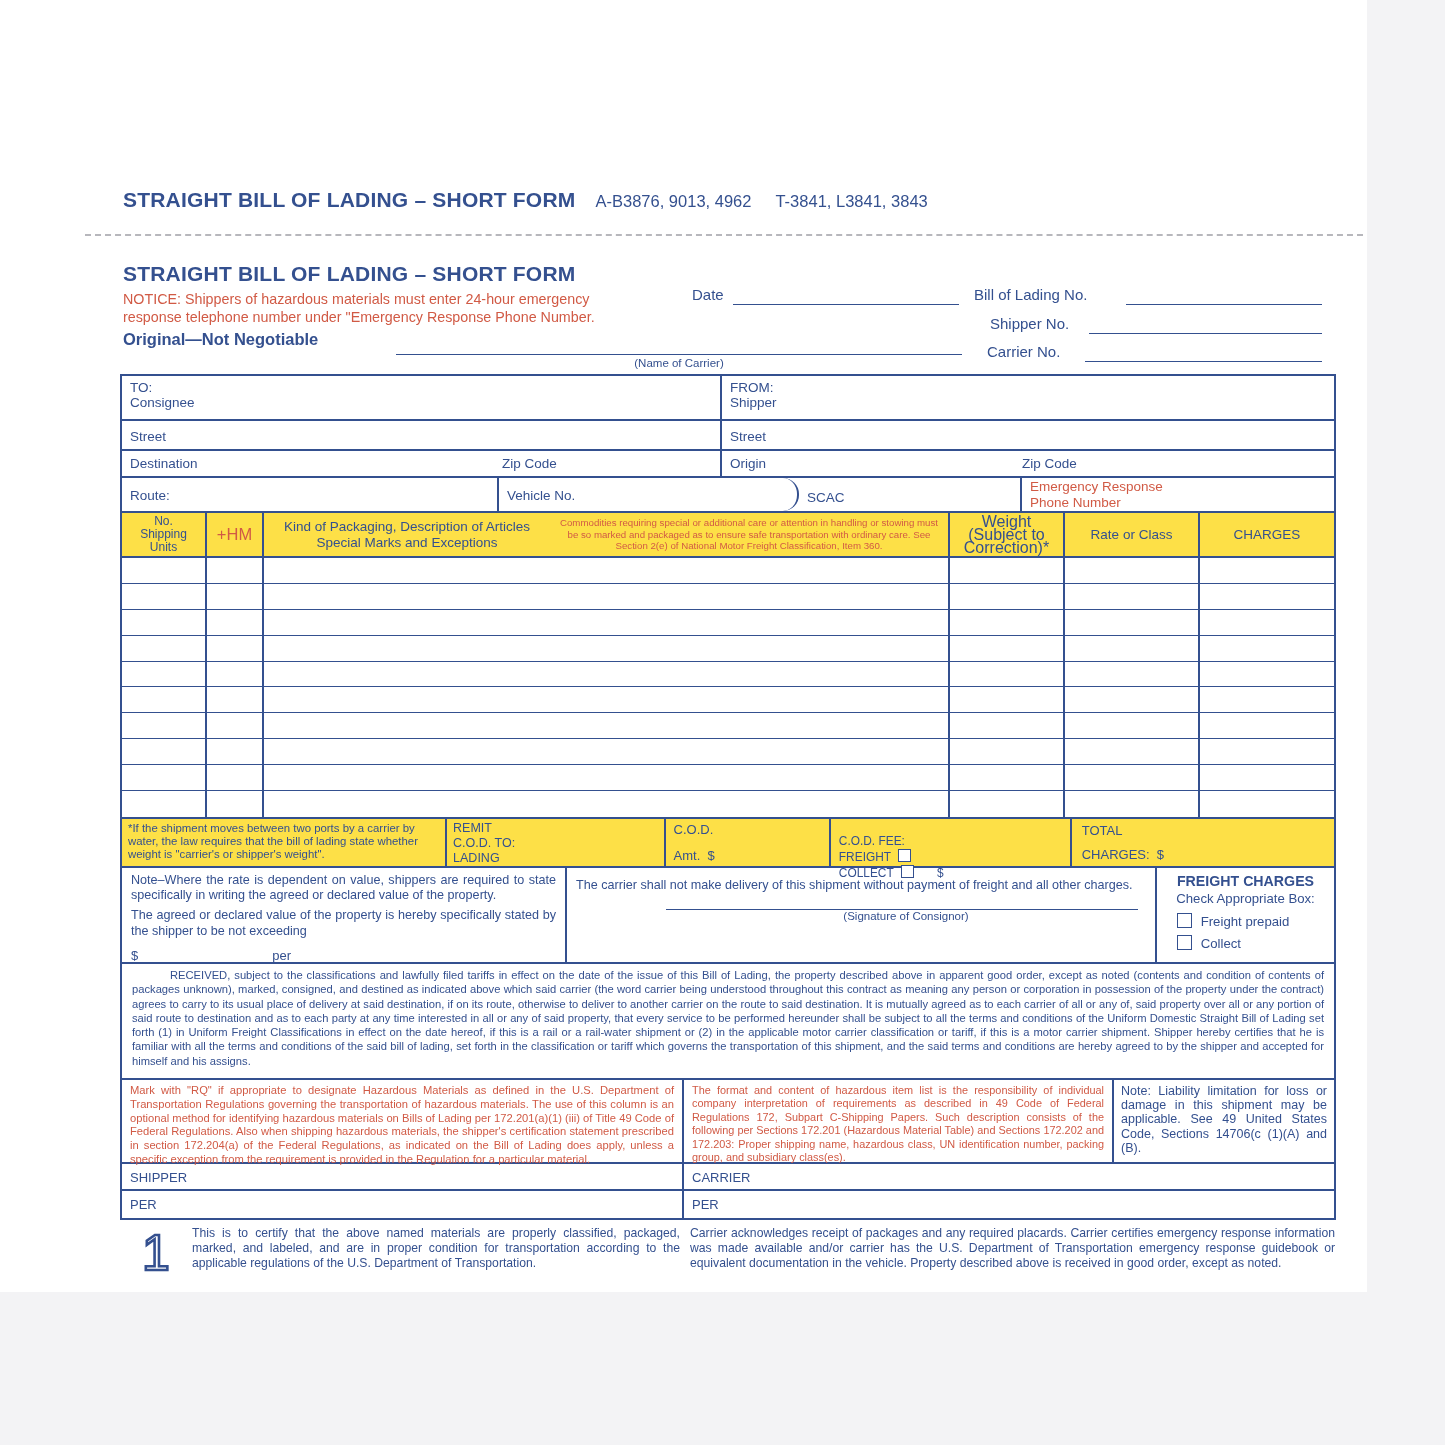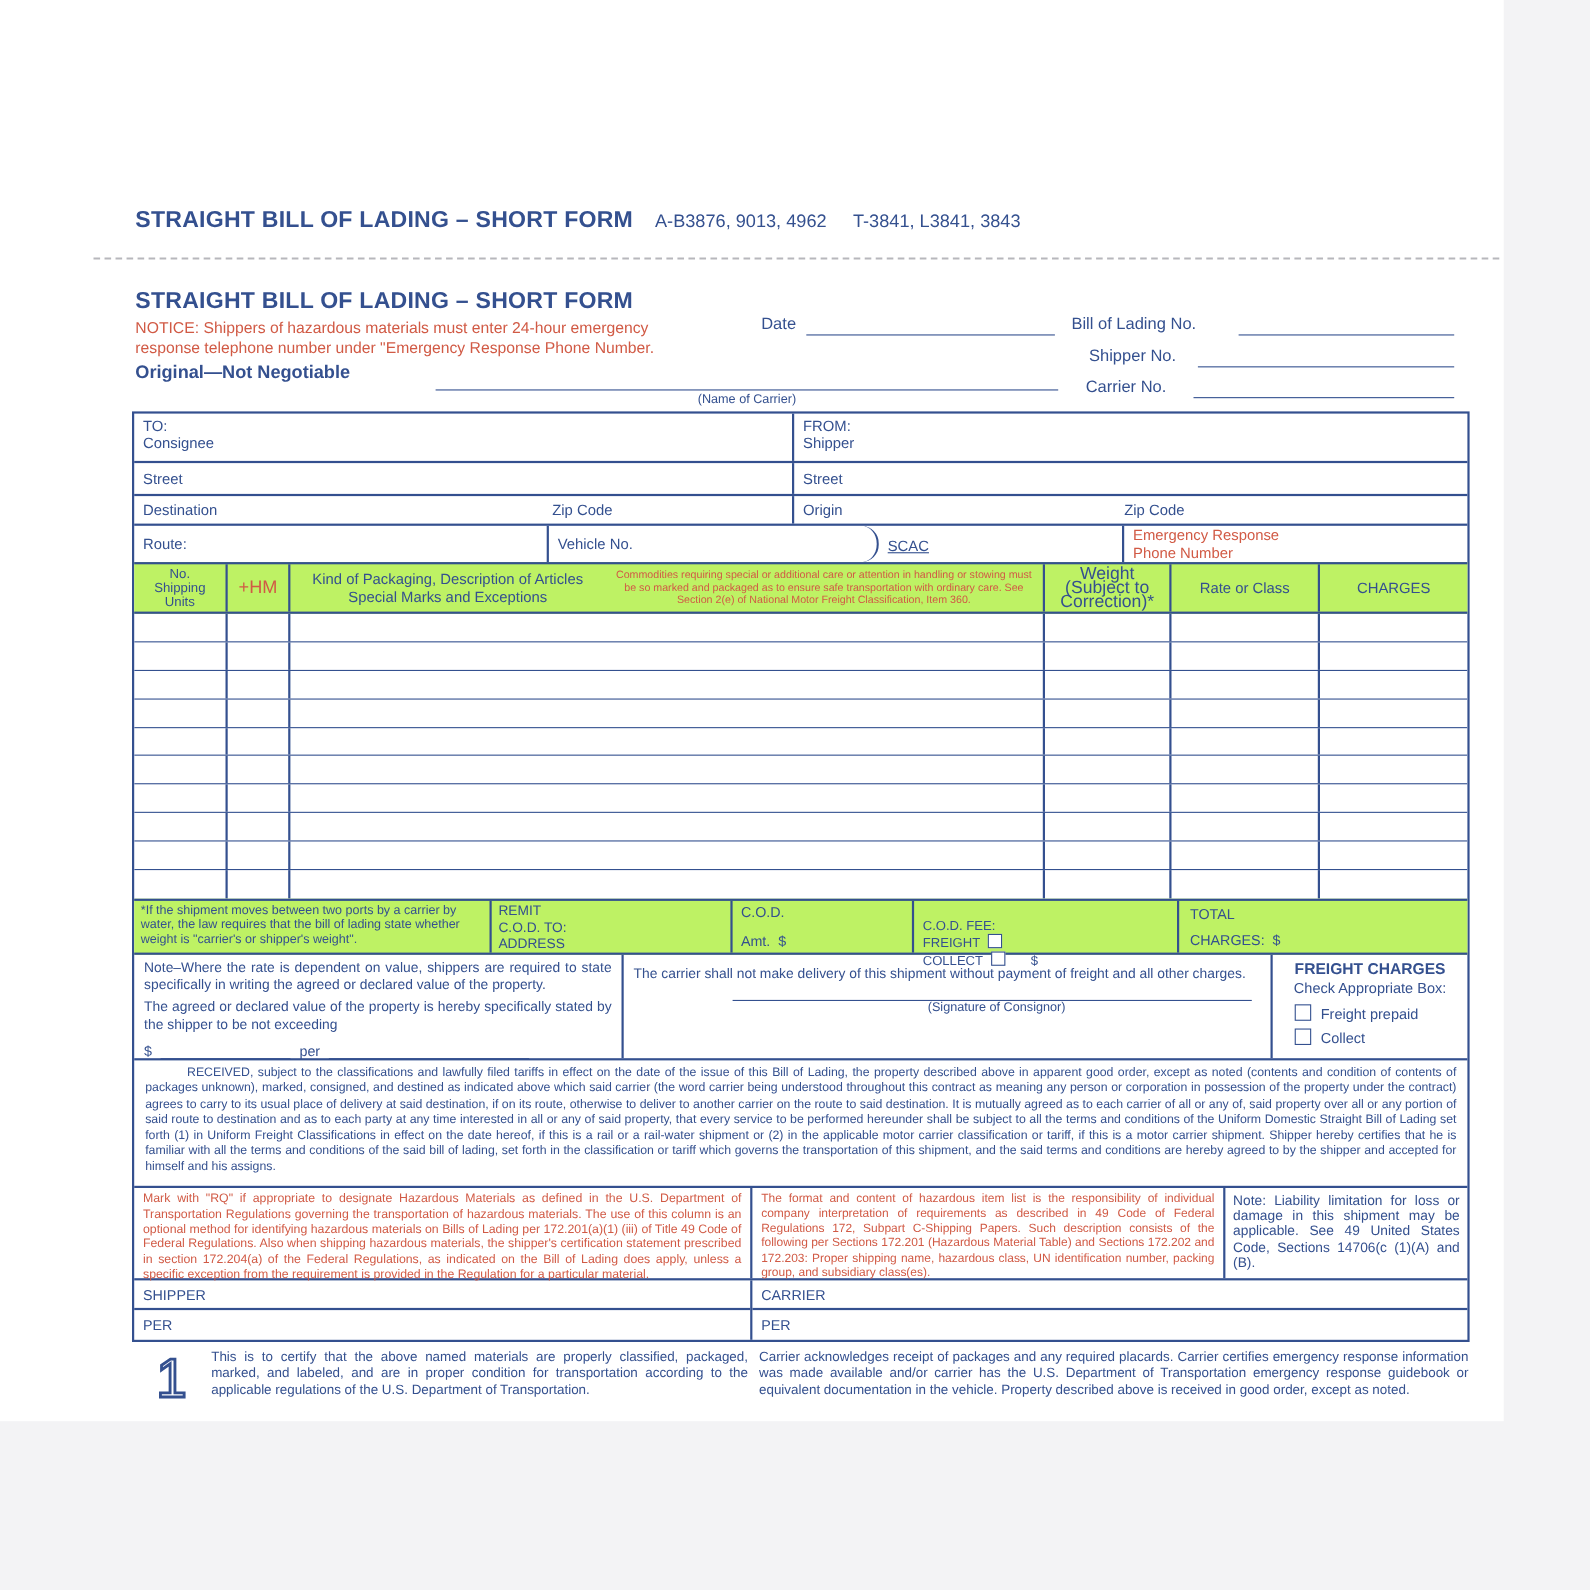--- a/index.html
+++ b/index.html
@@ -16,21 +16,21 @@
   .jus{text-align:justify;}
   .ctr{text-align:center;}
   .fill-line{border-bottom:1.6px solid #34508f;}
   .perforation{border-top:2px dashed #b7b7bc;}
   
   .form{position:absolute;left:120px;top:374px;width:1212px;border:2.5px solid #34508f;background:#fff;}
   .row{display:flex;box-sizing:border-box;position:relative;}
   .cell{box-sizing:border-box;position:relative;}
   .bR{border-right:2px solid #34508f;}
   .bB{border-bottom:2px solid #34508f;}
-  .band{background:#bef264;}
+  .band{background:#fde047;}
   .lbl{font-size:13.5px;}
   
   .thead .tcellh{display:flex;align-items:center;justify-content:center;}
   .trow{display:flex;height:25.9px;border-bottom:1.6px solid #34508f;box-sizing:border-box;}
   .trow:last-child{border-bottom:none;}
   .tcell{box-sizing:border-box;height:100%;}
   .checkbox{display:inline-block;width:11px;height:11px;border:1.6px solid #34508f;background:#fff;vertical-align:-1px;}
   .checkbox.big{width:13px;height:13px;vertical-align:-2px;}
   .received{font-size:11.2px;line-height:14.3px;text-align:justify;text-indent:38px;padding:4px 10px 2px 10px;}
   .smallred{font-size:11.2px;line-height:13.8px;}
@@ -101,21 +101,21 @@
       </div>
     </div>
 
     <div class="row" style="height:33px;">
       <div class="cell bR" style="width:377px;padding:8px 8px;">
         <span class="lbl">Route:</span>
       </div>
       <div class="cell bR" style="width:300px;padding:8px 8px;border-radius:16px;">
         <span class="lbl">Vehicle No.</span>
       </div>
-      <div class="cell bR" style="width:223px;padding:10px 8px;text-decoration:underline;">
+      <div class="cell bR" style="width:223px;padding:10px 8px;">
         <span class="lbl">SCAC</span>
       </div>
       <div class="cell" style="width:312px;padding:1px 8px;">
         <span class="red pre" style="font-size:13.5px;line-height:15.5px;display:block;">Emergency Response
 Phone Number</span>
       </div>
     </div>
 
     <div class="row band thead" style="height:47px;border-top:2.5px solid #34508f;border-bottom:2.5px solid #34508f;">
       <div class="cell bR tcellh" style="width:85px;">
@@ -227,21 +227,21 @@
         </div>
       </div>
 
     <div class="row band" style="height:51px;border-top:2.5px solid #34508f;border-bottom:2.5px solid #34508f;">
       <div class="cell bR" style="width:335px;padding:3px 6px;">
         <div style="font-size:11.4px;line-height:13.2px;">*If the shipment moves between two ports by a carrier by water, the law requires that the bill of lading state whether weight is "carrier's or shipper's weight".</div>
       </div>
       <div class="cell bR" style="width:225px;padding:2px 6px;">
         <div class="pre" style="font-size:12.5px;line-height:14.8px;">REMIT
 C.O.D. TO:
-ADDRESS</div>
+LADING</div>
       </div>
       <div class="cell bR" style="width:170px;padding:3px 8px;display:flex;flex-direction:column;justify-content:space-between;">
         <div style="font-size:13px;">C.O.D.</div>
         <div style="font-size:13px;white-space:pre;">Amt.  $</div>
       </div>
       <div class="cell bR" style="width:248px;padding:16px 8px;">
         <div style="font-size:11.9px;line-height:13.8px;">C.O.D. FEE:</div>
         <div style="font-size:11.9px;line-height:13.8px;">
           <span>FREIGHT</span>
           <span class="checkbox" style="margin-left:4px;"></span>

